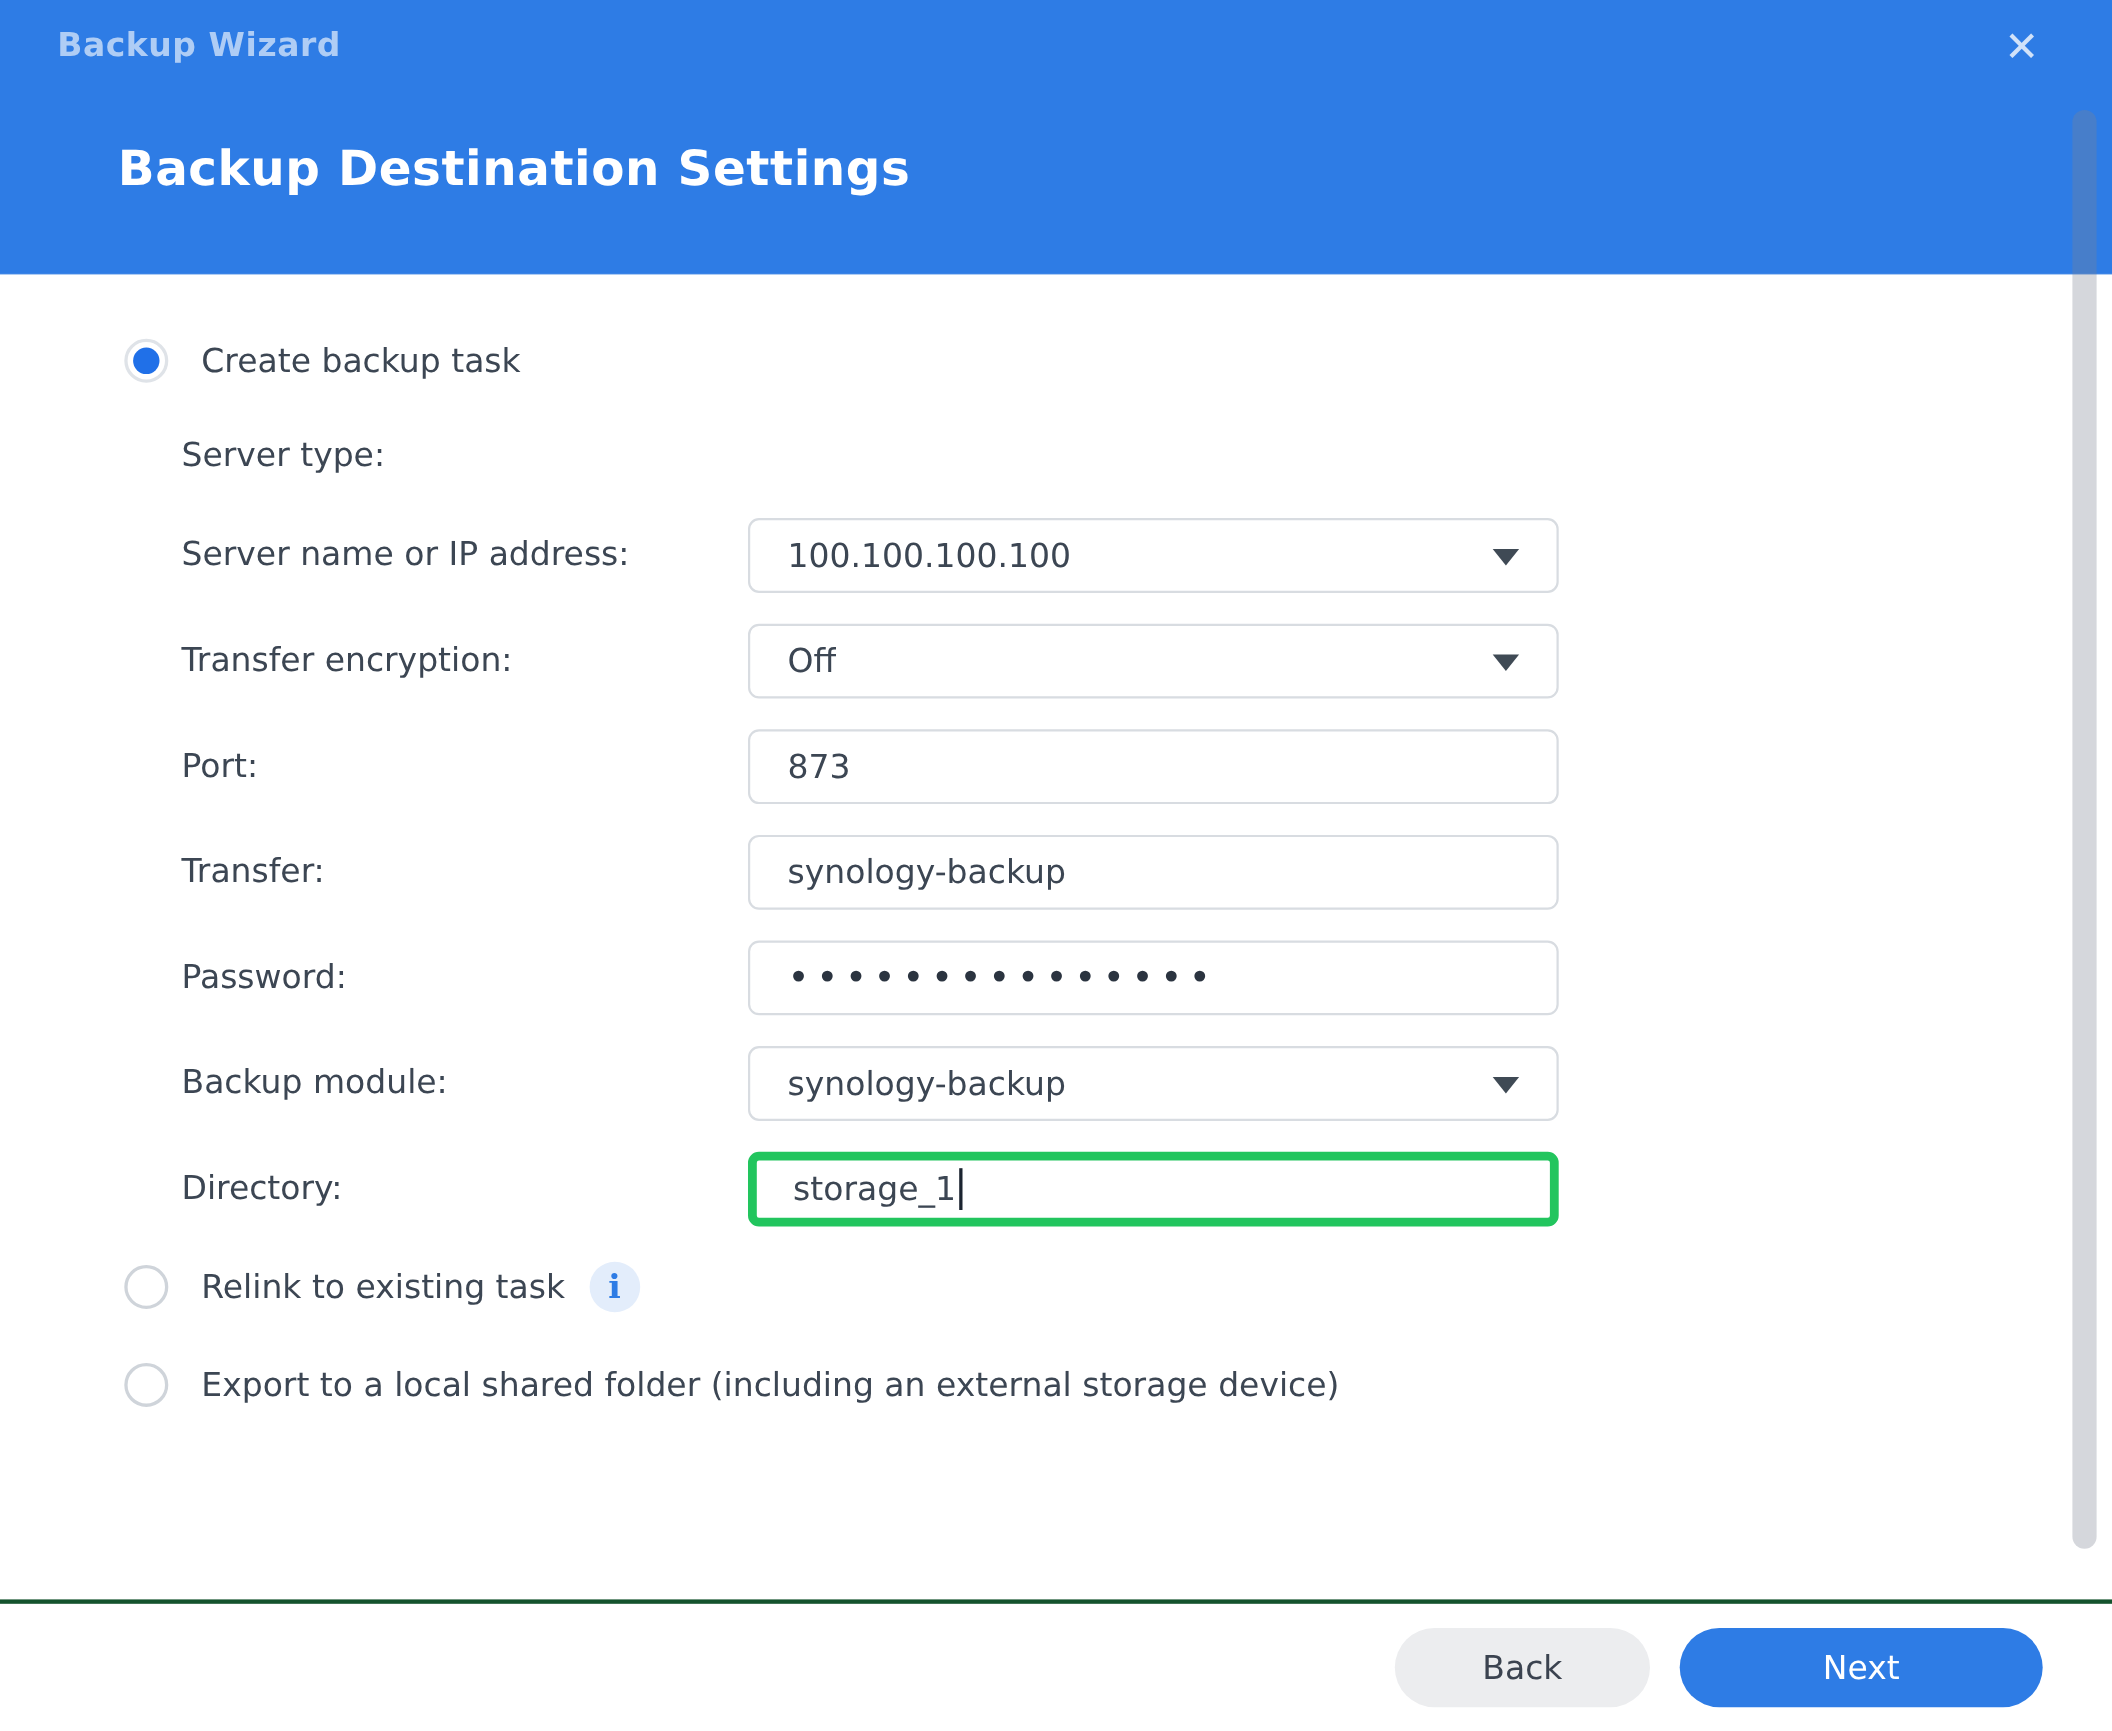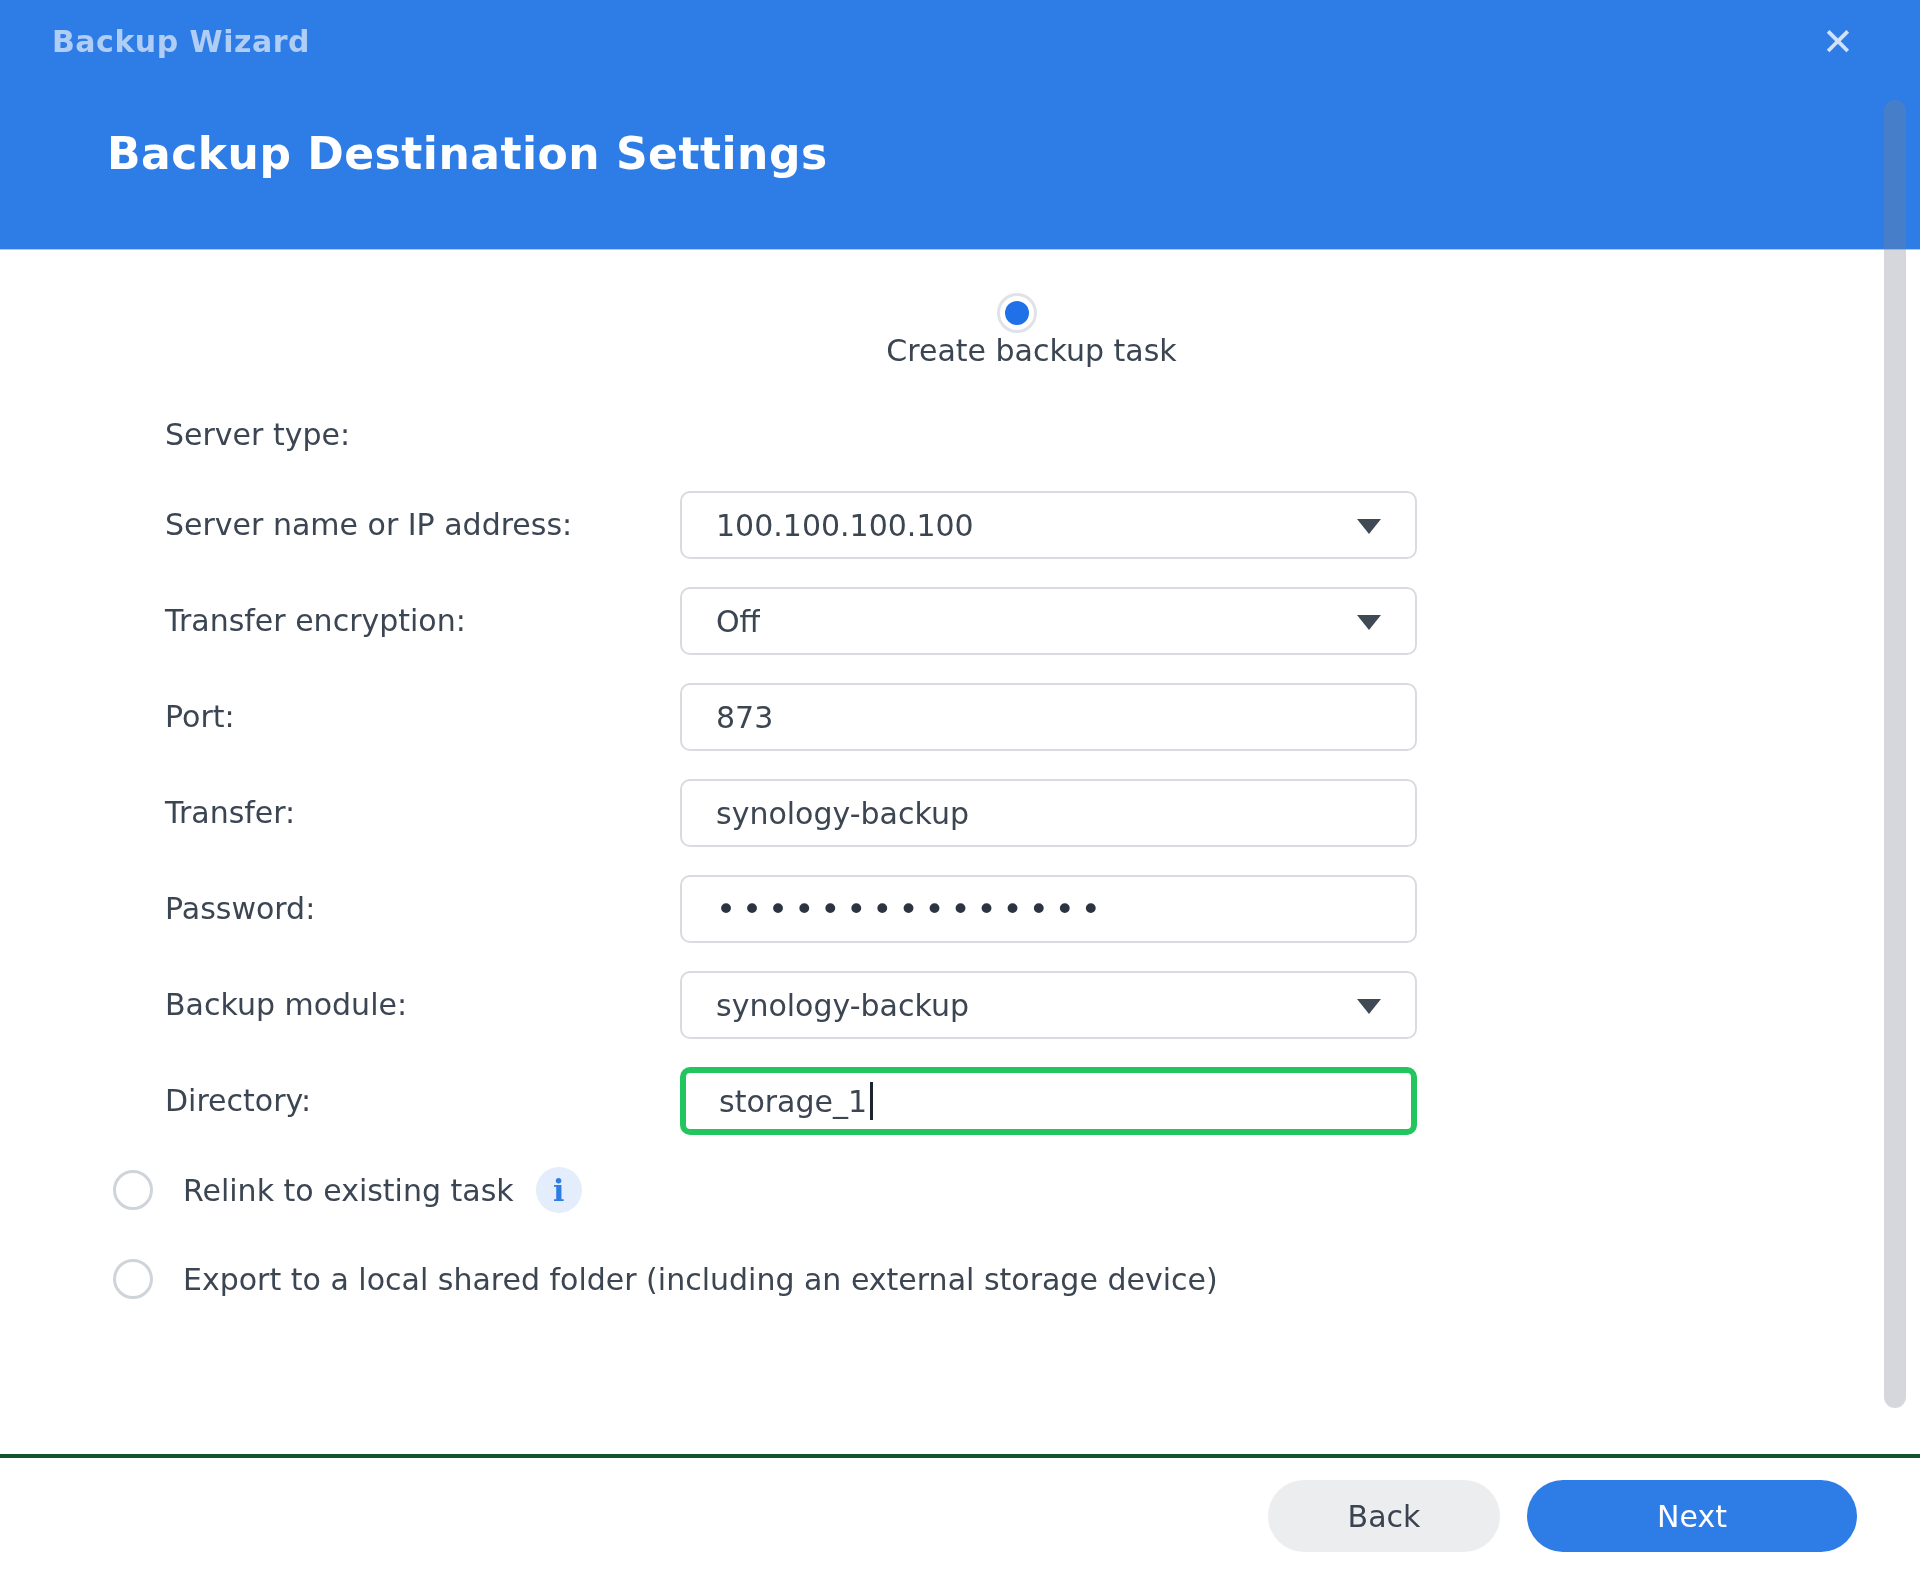--- a/index.html
+++ b/index.html
@@ -34,21 +34,21 @@
     font-size:44px; font-weight:bold; color:#ffffff;
     letter-spacing:0.5px;
   }
 
   
   .content { position:absolute; top:249px; left:0; width:1920px; }
 
   .option-row {
     display:flex; align-items:center;
   }
-  .option-row.create { margin:44px 0 33px 113px;flex-direction:column; }
+  .option-row.create { margin:59px 0 33px 113px; }
   .option-row.relink { margin:32px 0 0 113px; }
   .option-row.export { margin:46px 0 0 113px; }
 
   .radio {
     width:40px; height:40px; border-radius:50%;
     background:#ffffff; border:3px solid #cfd4da;
     flex:0 0 auto; position:relative; cursor:pointer;
   }
   .radio.selected { border-color:#dfe3e8; }
   .radio.selected::after {
@@ -77,21 +77,21 @@
   .field {
     width:737px; height:68px;
     background:#ffffff;
     border:2px solid #d8dce1; border-radius:10px;
     display:flex; align-items:center;
     padding:0 34px;
     font-size:30px; color:#3c4653;
     position:relative; cursor:text;
   }
   .field.select { cursor:pointer; }
-  .field.focused { border:6px solid #22c55e; padding:0 33px; }
+  .field.focused { border:8px solid #22c55e; padding:0 33px; }
   .field .value { white-space:nowrap; overflow:hidden; }
   .field.password .value { font-size:34px; letter-spacing:6px; color:#2b3440; }
   .caret-down {
     position:absolute; right:34px; top:50%; margin-top:-6px;
     width:0; height:0;
     border-left:12px solid transparent;
     border-right:12px solid transparent;
     border-top:15px solid #3f4a55;
   }
   .text-cursor {

